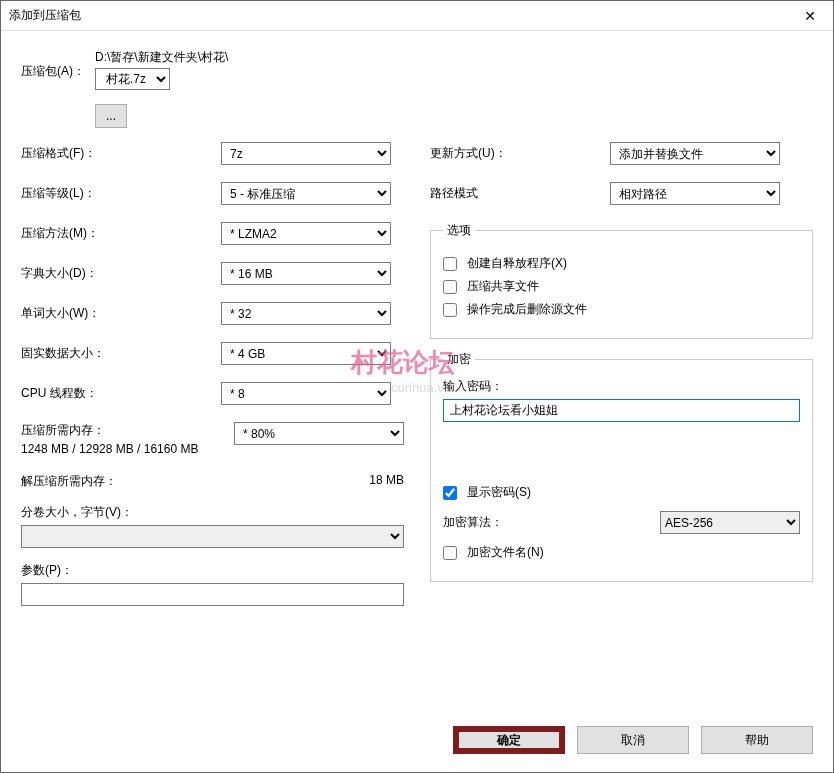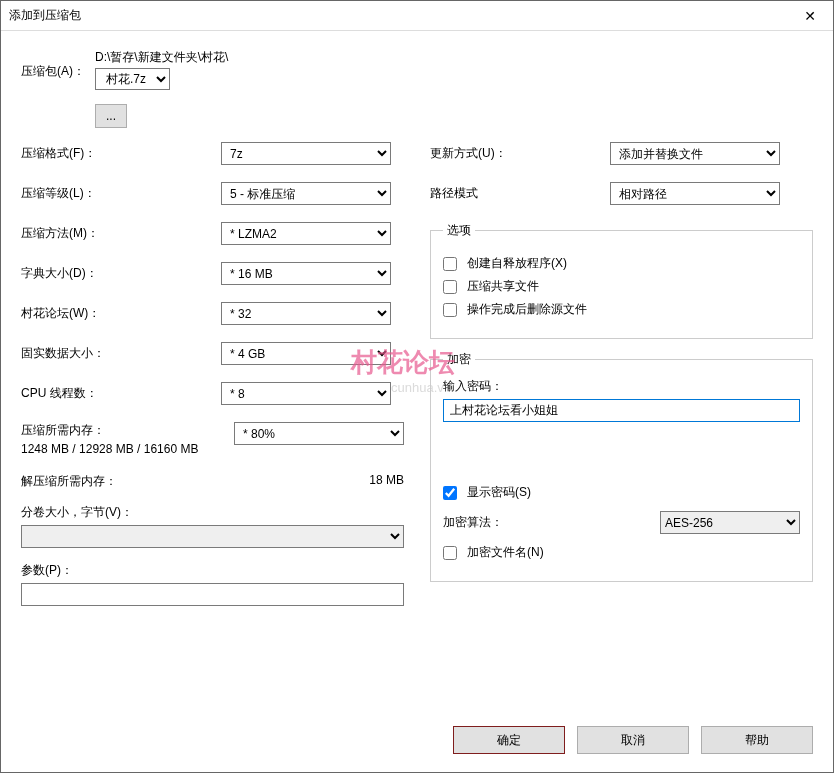--- a/index.html
+++ b/index.html
@@ -34,21 +34,21 @@
 .pw-label { font-size: 12px; margin-bottom: 4px; }
 .pw-input { width: 100%; height: 23px; border: 1px solid #0078d7; padding: 2px 6px; font-size: 12px; outline: none; }
 .enc-row { display: flex; align-items: center; justify-content: space-between; margin: 10px 0; }
 .enc-row select { width: 140px; height: 23px; border: 1px solid #7a7a7a; font-size: 12px; }
 .vol-label { font-size: 12px; margin-bottom: 4px; margin-top: 2px; }
 .vol-select { width: 100%; height: 23px; border: 1px solid #7a7a7a; font-size: 12px; }
 .param-label { font-size: 12px; margin-bottom: 4px; margin-top: 14px; }
 .param-input { width: 100%; height: 23px; border: 1px solid #7a7a7a; padding: 2px 6px; font-size: 12px; }
 .buttons { position: absolute; bottom: 18px; right: 20px; display: flex; gap: 12px; }
 .btn { width: 112px; height: 28px; border: 1px solid #adadad; background: #e1e1e1; font-size: 12px; cursor: pointer; }
-.btn.primary { border: 1px solid #7f1d1d; }
+.btn.primary { border: 6px solid #7f1d1d; font-weight: bold; }
 .watermark { position: absolute; left: 350px; top: 344px; pointer-events: none; opacity: 0.7; }
 .wm-text { color: #e85a8f; font-size: 26px; font-weight: bold; font-family: "KaiTi", serif; }
 .wm-sub { color: #ccc; font-size: 13px; margin-left: 40px; }
 .spacer-enc { height: 56px; }
 .left-mem80 { width: 100px; }
 </style>
 </head>
 <body>
 
 <div class="window">
@@ -90,21 +90,21 @@
           <div class="lbl">压缩方法(M)：</div>
           <div class="ctrl"><select class="combo"><option>* LZMA2</option></select></div>
         </div>
 
         <div class="form-row">
           <div class="lbl">字典大小(D)：</div>
           <div class="ctrl"><select class="combo"><option>* 16 MB</option></select></div>
         </div>
 
         <div class="form-row">
-          <div class="lbl">村花论坛(W)：</div>
+          <div class="lbl">单词大小(W)：</div>
           <div class="ctrl"><select class="combo"><option>* 32</option></select></div>
         </div>
 
         <div class="form-row">
           <div class="lbl">固实数据大小：</div>
           <div class="ctrl"><select class="combo"><option>* 4 GB</option></select></div>
         </div>
 
         <div class="form-row">
           <div class="lbl">CPU 线程数：</div>

